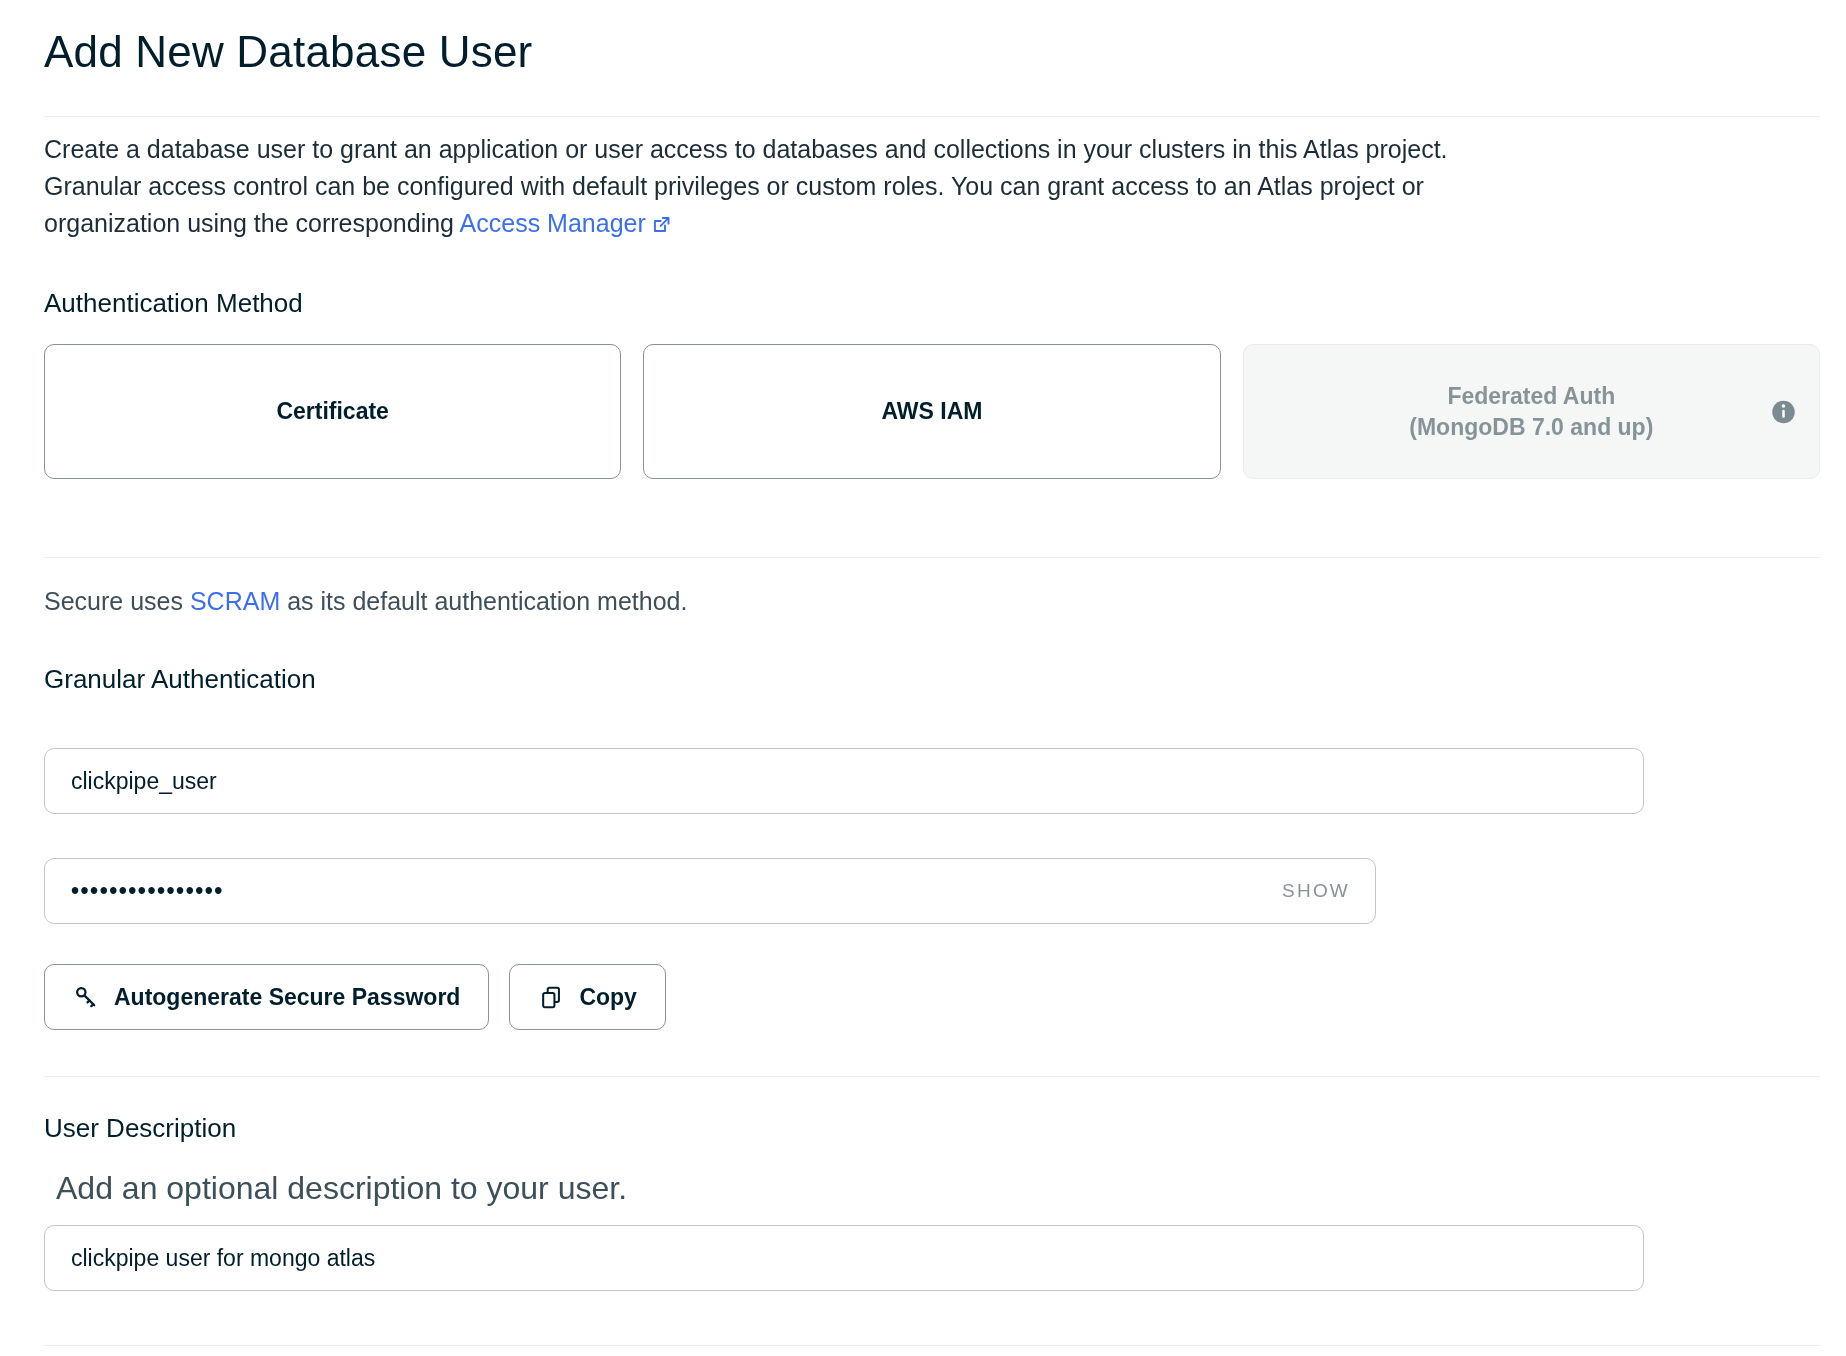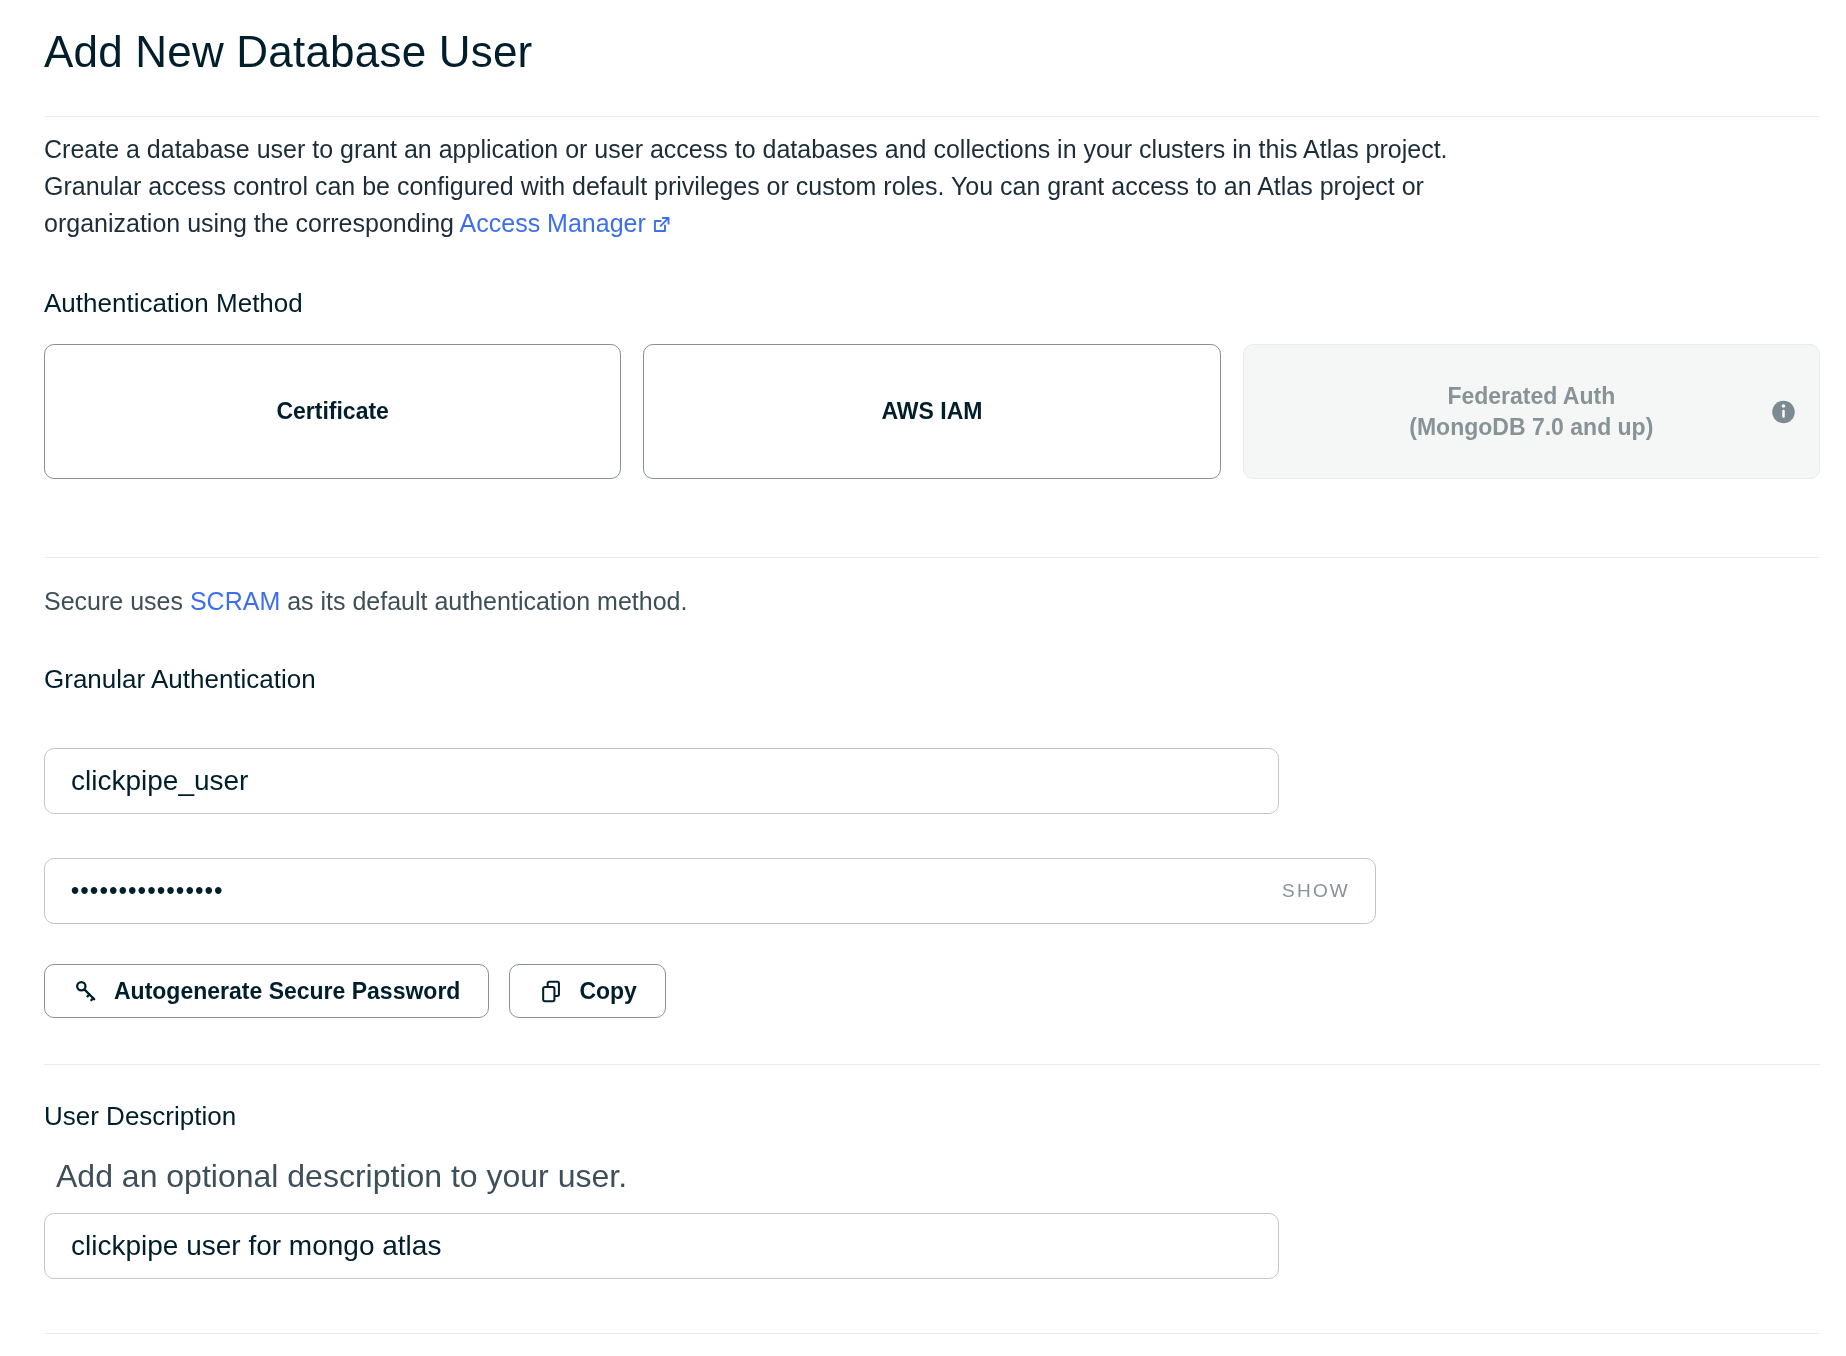--- a/index.html
+++ b/index.html
@@ -60,40 +60,40 @@
   .card.disabled{
     background:var(--disabled-bg);border-color:#E9ECEB;
     color:var(--text-disabled);font-weight:700;line-height:31px;
     position:relative;text-align:center;cursor:default;
   }
   .info-icon{position:absolute;right:22px;top:50%;transform:translateY(-50%);display:flex;}
 
   .scram-note{margin:28px 0 0;font-size:25px;line-height:30px;color:var(--text-muted);}
 
   .text-input{
-    display:block;width:1235px;height:66px;
+    display:block;width:1600px;height:66px;
     border:1px solid var(--input-border);border-radius:10px;
-    padding:0 26px;font-size:28px;color:var(--text-dark);
+    padding:0 26px;font-size:23px;color:var(--text-dark);
     font-family:"Liberation Sans", sans-serif;background:#fff;outline:none;
   }
   .username-input{margin-top:54px;}
   .password-wrap{position:relative;width:1332px;margin-top:44px;}
   .password-input{
     width:100%;font-size:23px;font-weight:700;letter-spacing:1.5px;padding-right:140px;
   }
   .show-btn{
     position:absolute;right:26px;top:50%;transform:translateY(-50%);
     background:none;border:none;padding:0;cursor:pointer;
     color:var(--text-disabled);font-size:19px;letter-spacing:2.2px;
     font-family:"Liberation Sans", sans-serif;
   }
 
   .btn-row{display:flex;gap:20px;margin-top:40px;}
   .btn{
-    height:54px;padding:0 28px;background:#fff;
+    height:66px;padding:0 28px;background:#fff;
     border:1px solid var(--card-border);border-radius:10px;
     display:inline-flex;align-items:center;gap:14px;
     font-size:23px;font-weight:700;color:var(--text-dark);
     font-family:"Liberation Sans", sans-serif;cursor:pointer;
   }
   .btn .btn-icon{display:flex;}
 
   .subtext{margin:30px 12px 0;font-size:32px;line-height:30px;color:var(--text-muted);}
   .desc-input{margin-top:22px;}
 </style>

